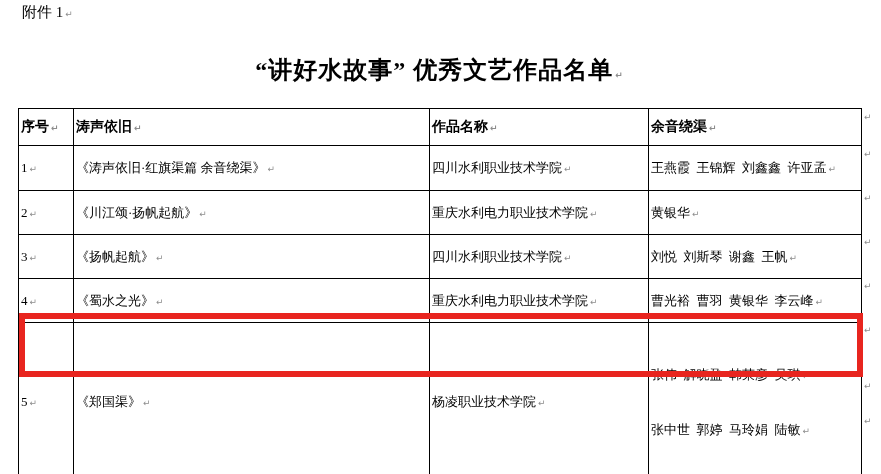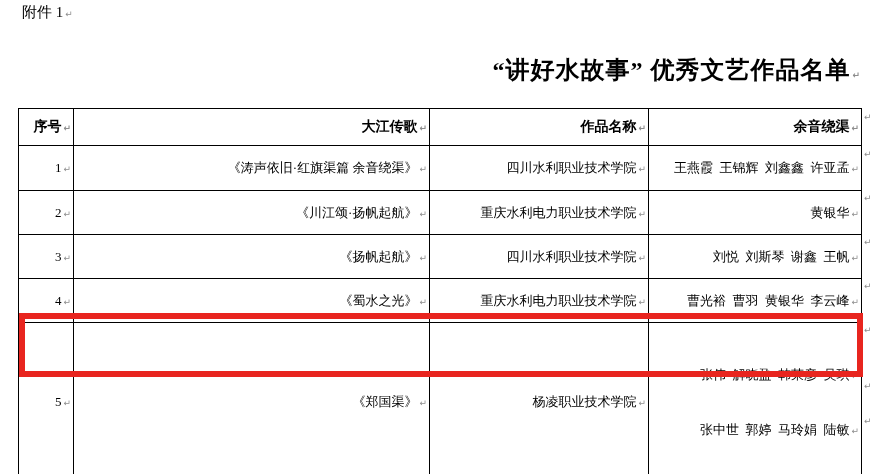--- a/index.html
+++ b/index.html
@@ -11,31 +11,31 @@
     font-family:"Liberation Serif","DejaVu Serif",serif;
     color:#000;
     border-radius:18px;
   }
   .attachment {
     position:absolute; left:22px; top:3px;
     font-size:15px;
   }
   .doc-title {
     position:absolute; left:18px; top:54px; width:843px;
-    text-align:right;
+    text-align:center;
     font-size:24px; font-weight:bold; letter-spacing:1px;
   }
   table.award-table {
     position:absolute; left:18px; top:108px;
     border-collapse:collapse; table-layout:fixed;
     width:844px;
   }
   .award-table th, .award-table td {
     border:1px solid #000;
-    text-align:right; vertical-align:middle;
+    text-align:left; vertical-align:middle;
     font-size:13px;
     white-space:pre-wrap;
     padding:8px 2px;
     overflow:hidden;
   }
   .award-table th { font-size:14px; font-weight:bold; }
   .col-seq  { width:55px; }
   .col-work { width:356px; }
   .col-org  { width:219px; }
   .col-auth { width:213px; }
@@ -71,21 +71,21 @@
   <table class="award-table">
     <colgroup>
       <col class="col-seq">
         <col class="col-work">
         <col class="col-org">
         <col class="col-auth">
     </colgroup>
     <tbody>
         <tr style="height:37px;">
       <th><span>序号</span><span class="mark">↵</span></th>
-      <th><span>大江传歌</span><span class="mark">↵</span></th>
+      <th><span>涛声依旧</span><span class="mark">↵</span></th>
       <th><span>作品名称</span><span class="mark">↵</span></th>
       <th><span>余音绕渠</span><span class="mark">↵</span></th>
     </tr>
     <tr style="height:45px;">
       <td><span>1</span><span class="mark">↵</span></td>
       <td><span>《涛声依旧·红旗渠篇 余音绕渠》</span><span class="mark">↵</span></td>
       <td><span>四川水利职业技术学院</span><span class="mark">↵</span></td>
       <td><span>王燕霞  王锦辉  刘鑫鑫  许亚孟</span><span class="mark">↵</span></td>
     </tr>
     <tr style="height:44px;">

